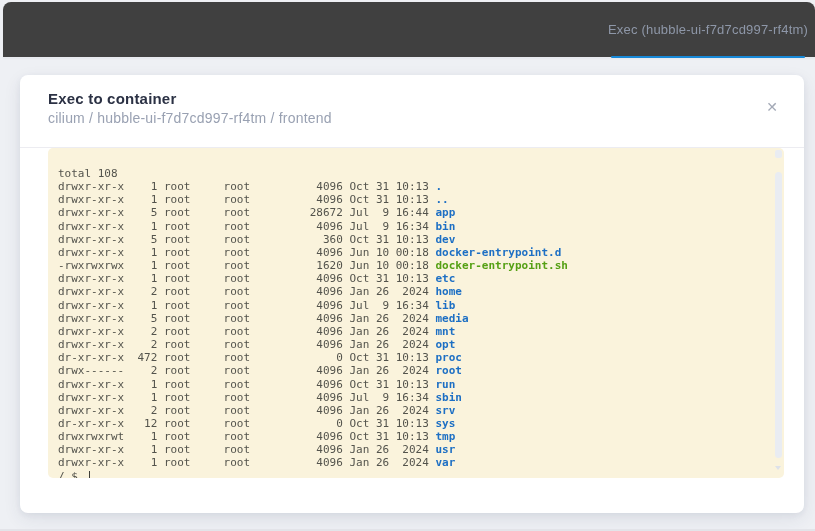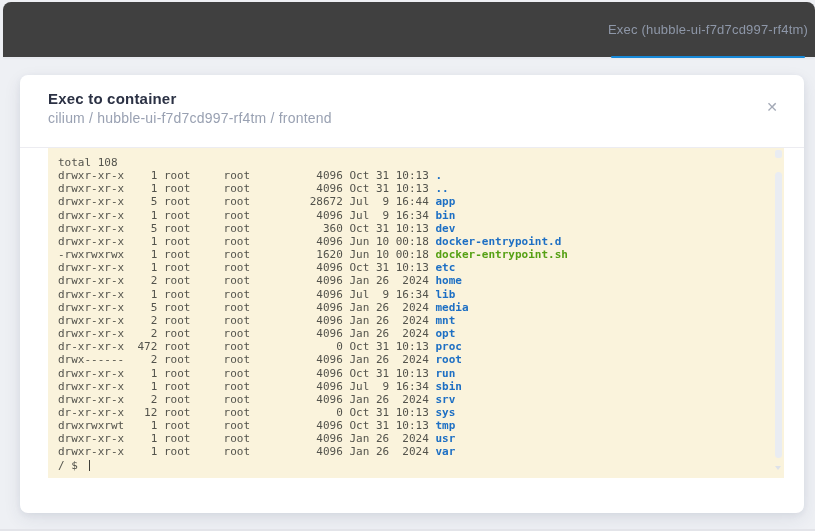--- a/index.html
+++ b/index.html
@@ -43,21 +43,21 @@
   .close-btn{
     position:absolute;right:20px;top:20px;width:24px;height:24px;
     background:none;border:none;padding:0;cursor:pointer;
     color:#a3a9b6;font-size:14px;line-height:24px;text-align:center;
     font-family:"Liberation Sans", sans-serif;
   }
   
   .terminal{
     position:absolute;left:28px;top:73px;width:736px;height:330px;
     box-sizing:border-box;background:var(--terminal-bg,#faf3dc);
-    border-radius:0;padding:8px 10px;overflow:hidden;
+    border-radius:5px;padding:19px 10px;overflow:hidden;
   }
   .terminal pre{
     margin:0;font-family:"DejaVu Sans Mono", monospace;
     font-size:11px;line-height:13.15px;color:var(--terminal-text,#53534c);
   }
   .terminal .name-dir{color:var(--dir-color,#1d6fc4);font-weight:bold;}
   .terminal .name-exec{color:var(--exec-color,#55a014);font-weight:bold;}
   .cursor{
     display:inline-block;width:1.5px;height:11px;margin-left:4px;
     background:#3f3f39;vertical-align:-2px;

